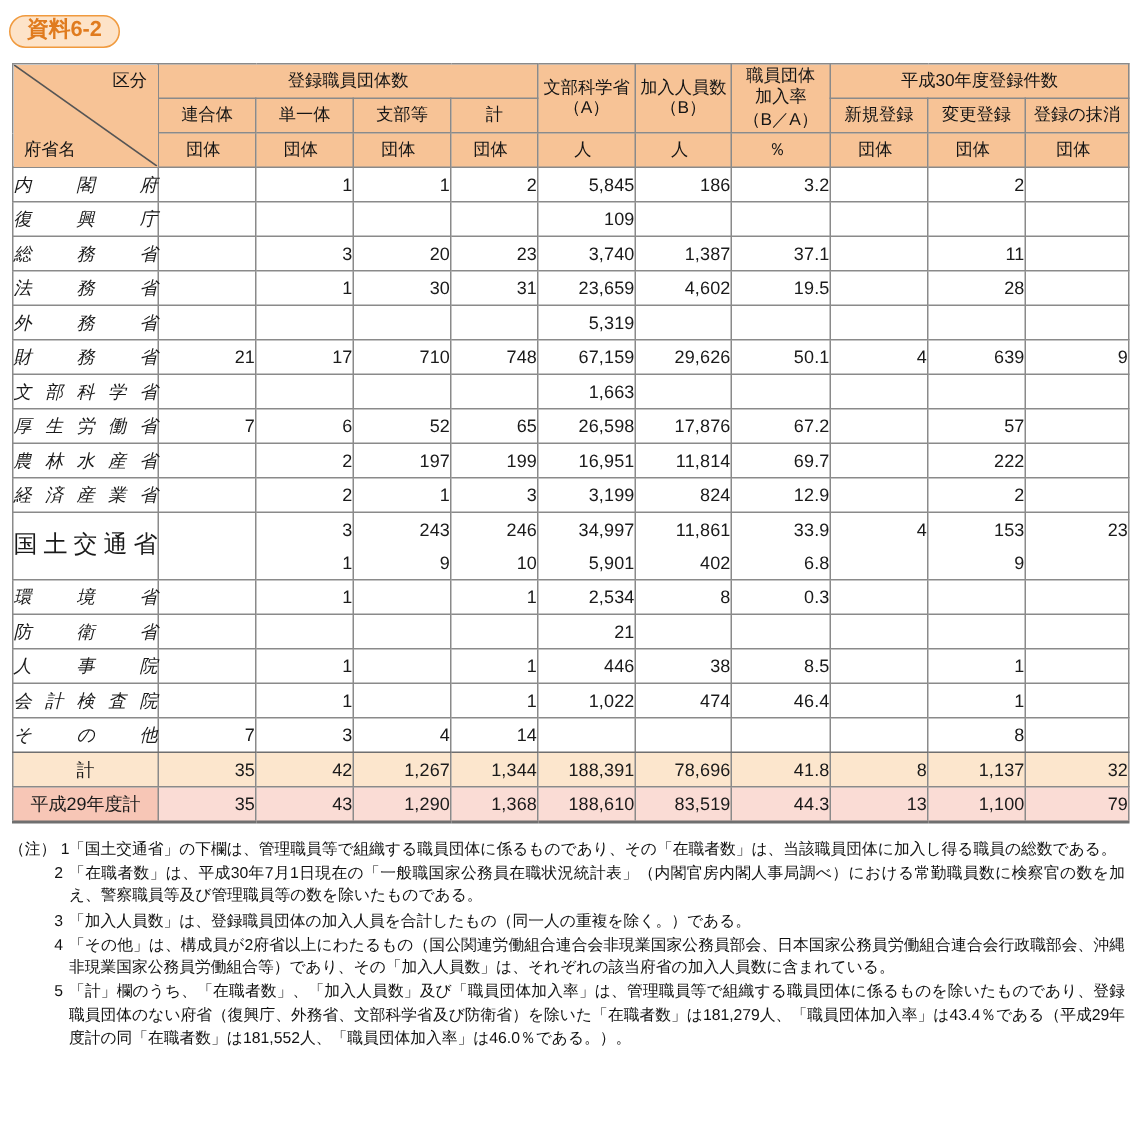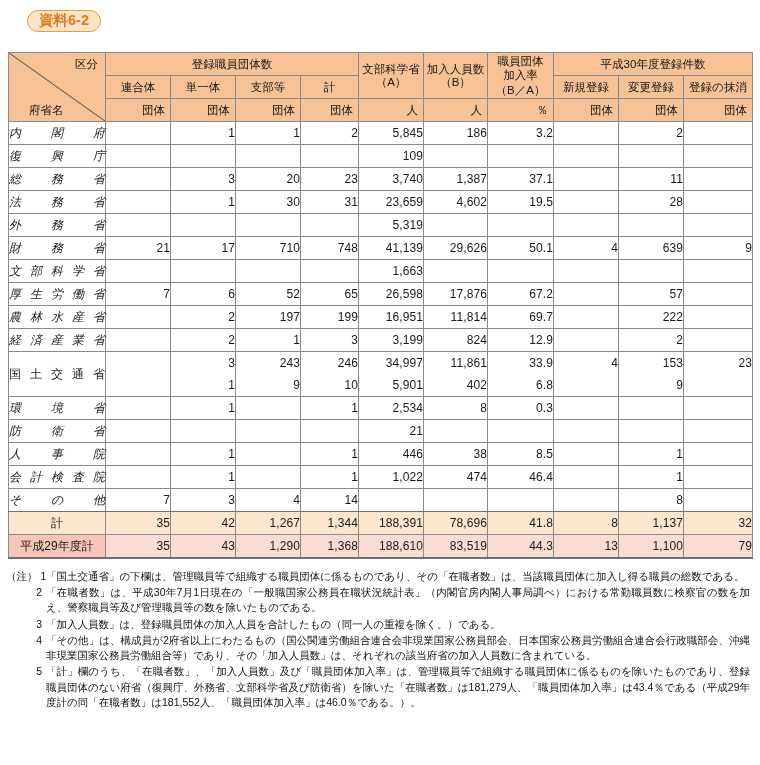--- a/index.html
+++ b/index.html
@@ -12,23 +12,22 @@
     height: 765px;
     font-family: "Liberation Sans", "DejaVu Sans", sans-serif;
     color: #1a1a1a;
     overflow: hidden;
   }
 
   
   .title-row {
     display: flex;
     align-items: center;
-    padding: 8px 0 18px 6px;
+    padding: 8px 0 8px 6px;
     height: 26px;
-    margin-left: 21px;
   }
   .doc-badge {
     border: 1.6px solid #f09a3e;
     background: #fde3c8;
     color: #e07b1e;
     border-radius: 11px;
     font-size: 14.5px;
     font-weight: bold;
     padding: 2px 11px 3px 11px;
     line-height: 1;
@@ -86,35 +85,35 @@
     position: absolute;
     left: 0; top: 0; width: 100%; height: 100%;
   }
   .corner .kubun {
     position: absolute;
     right: 7px; top: 5px;
     font-size: 11.5px;
   }
   .corner .fusho {
     position: absolute;
-    left: 20px; bottom: 5px;
+    left: 7px; bottom: 5px;
     font-size: 11.5px;
   }
 
   
   .h-stack {
     display: flex;
     flex-direction: column;
     justify-content: center;
     height: 100%;
   }
   .h-2line { line-height: 1.25; }
   .u-right {
     display: block;
-    text-align: right;
+    text-align: center;
     padding-right: 5px;
   }
   .u-center { display: block; text-align: center; }
 
   
   td.num {
     text-align: right;
     padding-right: 5px;
     font-size: 12px;
     letter-spacing: .1px;
@@ -143,21 +142,21 @@
   tr.sum td { border-top: 1.6px solid #6f6f6f; }
   tr.last-body td { border-bottom: 1.6px solid #6f6f6f; }
   tr.prev td { border-bottom: 2px solid #6f6f6f; }
 
   
   td.mlit-name {
     background: #fbe4d0;
     text-align: justify;
     text-align-last: justify;
     padding: 0 8px;
-    font-size: 12px;
+    font-size: 16px;
     white-space: nowrap;
     vertical-align: middle;
   }
   tr.mlit-top td:not(.mlit-name) { border-bottom: none; }
   tr.mlit-bot td { border-top: none; }
 
   
   .notes {
     padding: 10px 10px 0 6px;
     font-size: 10.5px;
@@ -344,21 +343,21 @@
           <td class="num"></td>
           <td class="num"></td>
           <td class="num"></td>
         </tr>
         <tr class="">
           <td class="name">財　務　省</td>
           <td class="num">21</td>
           <td class="num">17</td>
           <td class="num">710</td>
           <td class="num">748</td>
-          <td class="num">41,139</td>
+          <td class="num">67,159</td>
           <td class="num">29,626</td>
           <td class="num">50.1</td>
           <td class="num">4</td>
           <td class="num">639</td>
           <td class="num">9</td>
         </tr>
         <tr class="">
           <td class="name">文部科学省</td>
           <td class="num"></td>
           <td class="num"></td>

